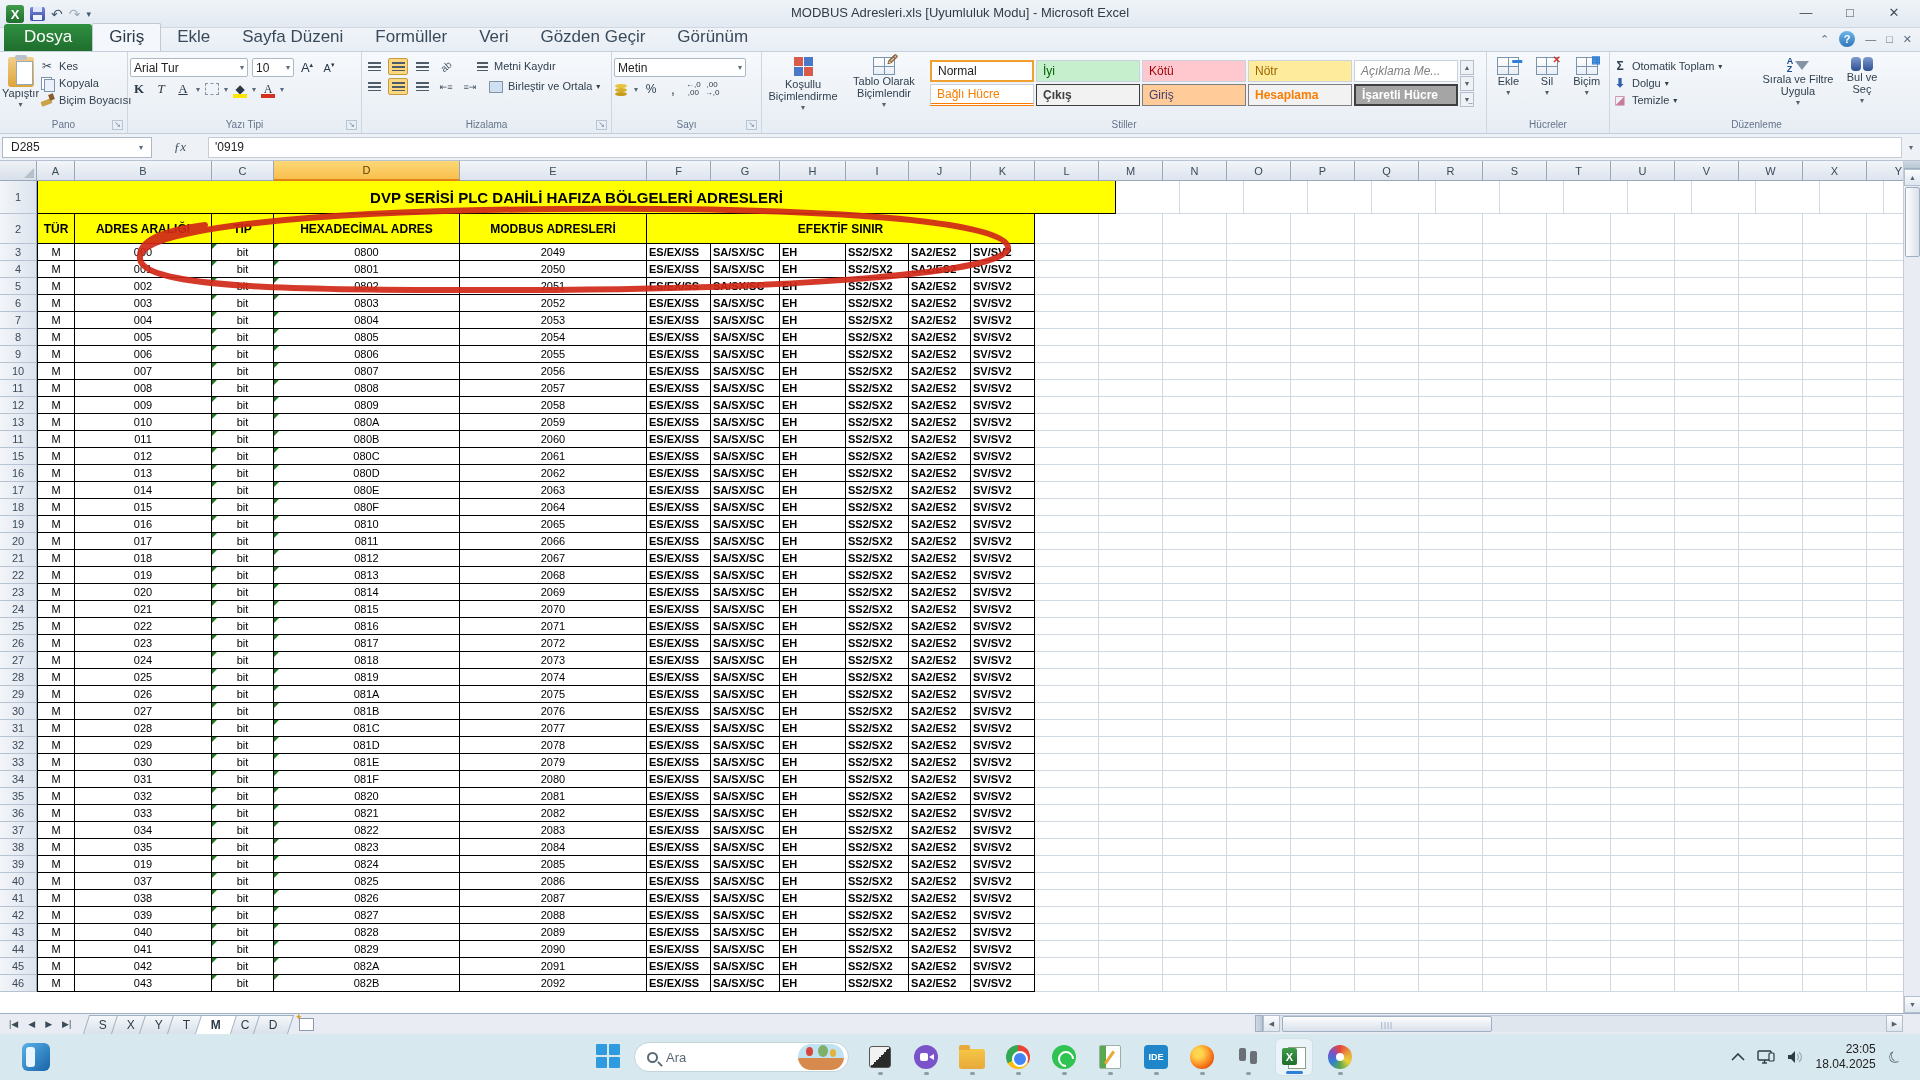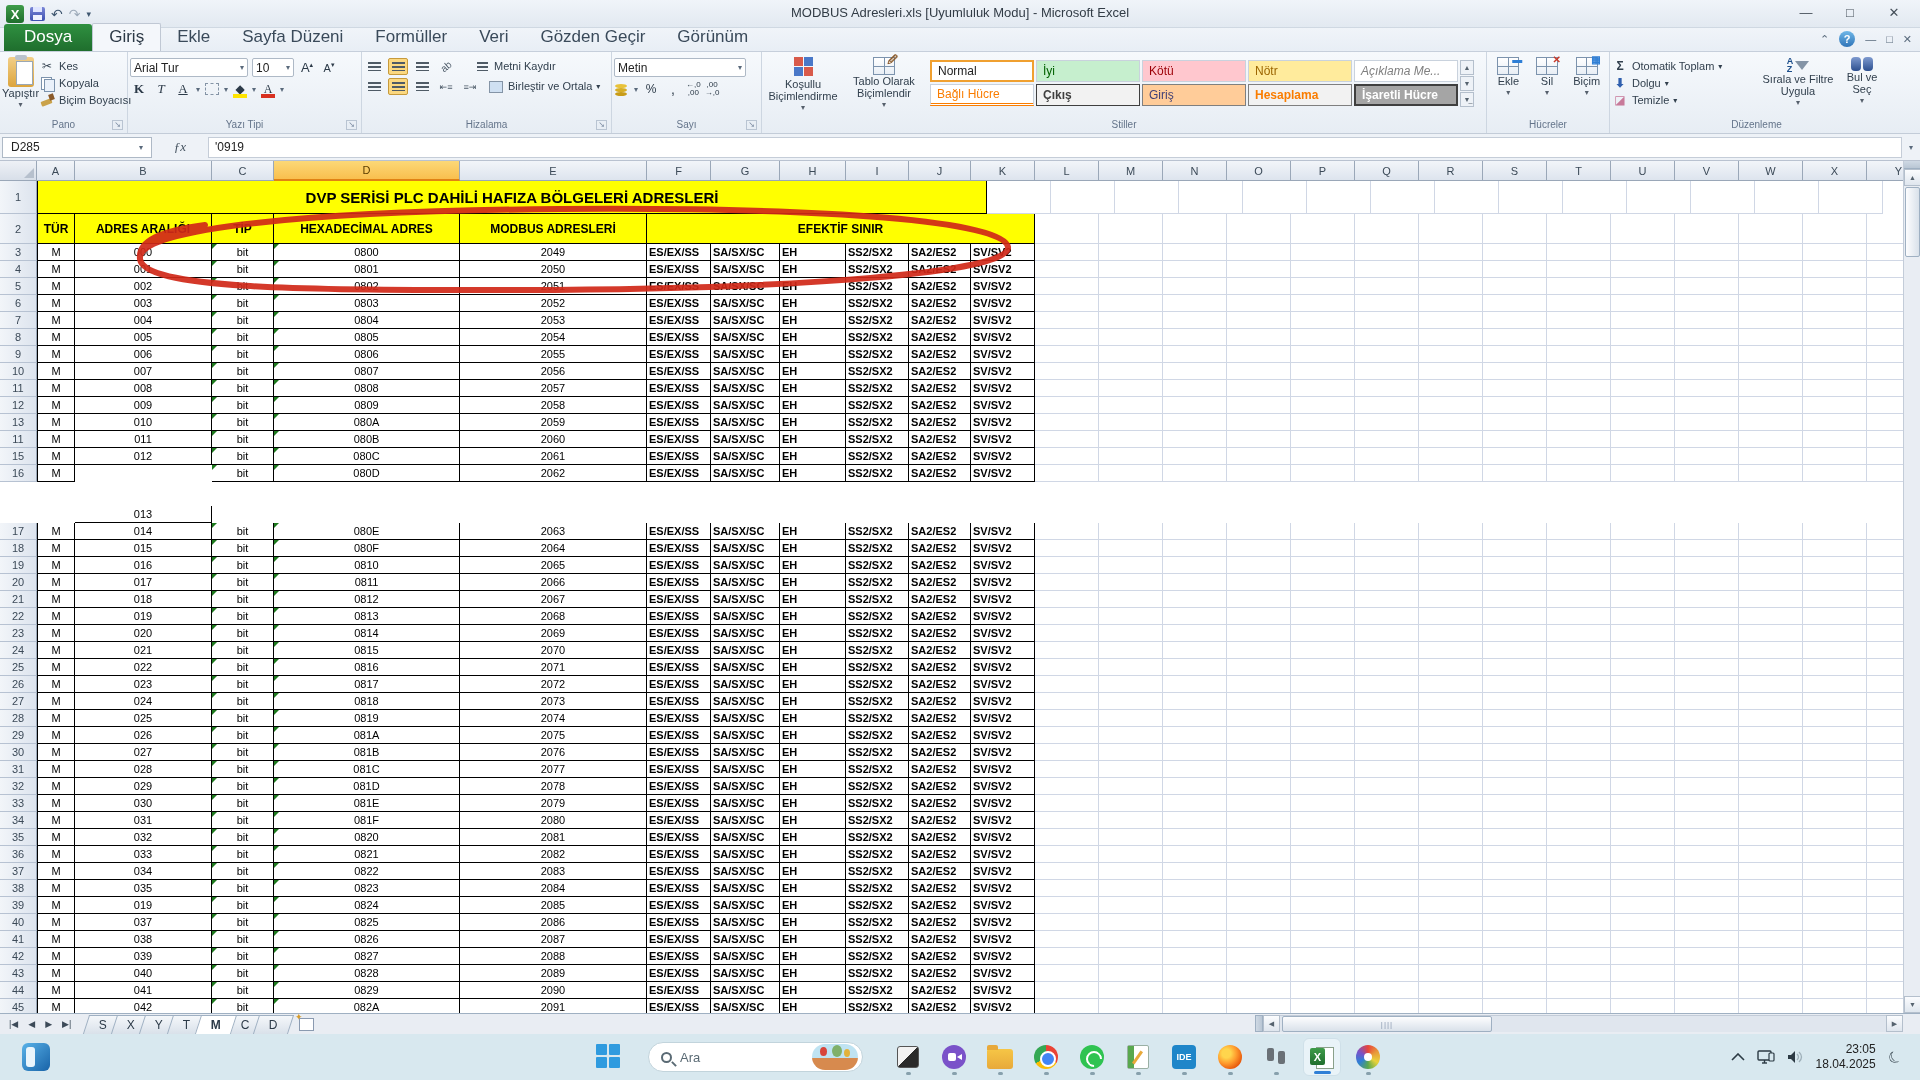--- a/index.html
+++ b/index.html
@@ -180,21 +180,21 @@
   #zoom-track { width:110px; height:2px; background:#aab6c4; position:relative; }
   #zoom-marker { position:absolute; left:46px; top:-5px; width:9px; height:12px; background:linear-gradient(#fdfdfe,#cfd9e4);
     border:1px solid #8a9ab0; clip-path:polygon(0 0,100% 0,100% 70%,50% 100%,0 70%); }
 
   
   #taskbar { position:absolute; top:1060px; height:20px; } 
   #taskbar { top:auto; bottom:0; left:0; width:1920px; height:46px; background:#d8e8ef; display:flex; align-items:center; }
   #tb-widgets { position:absolute; left:22px; width:28px; height:28px; border-radius:6px;
     background:linear-gradient(135deg,#59b2e8,#1863a8); }
   #tb-widgets::before { content:""; position:absolute; left:4px; top:4px; width:9px; height:20px; background:#eaf5fc; border-radius:3px; }
-  #tb-center { position:absolute; left:596px; display:flex; align-items:center; gap:26px; height:46px; }
+  #tb-center { position:absolute; left:596px; display:flex; align-items:center; gap:12px; height:46px; }
   #tb-start { width:26px; height:26px; display:grid; grid-template-columns:11px 11px; grid-auto-rows:11px; gap:2px; }
   #tb-start div { background:#2f9bdf; border-radius:1px; }
   #tb-search { width:215px; height:30px; background:#fff; border:1px solid #c2d4dc; border-radius:15px;
     display:flex; align-items:center; padding:0 4px 0 12px; gap:8px; }
   #tb-search .mag { width:11px; height:11px; border:2px solid #5a6a74; border-radius:50%; position:relative; }
   #tb-search .mag::after { content:""; position:absolute; left:8px; top:9px; width:6px; height:2px; background:#5a6a74; transform:rotate(45deg); }
   #tb-search .ph { font-size:13px; color:#5a6a74; flex:1; }
   #tb-search .weather { width:46px; height:26px; border-radius:13px; overflow:hidden; position:relative;
     background:linear-gradient(#bfe3f2 55%,#d78a4e 55%); }
   #tb-search .weather::before { content:""; position:absolute; left:8px; top:3px; width:7px; height:9px; border-radius:50%; background:#d8453a; }
@@ -542,21 +542,21 @@
         <div class="hdrcell" style="width: 64px;">T</div>
         <div class="hdrcell" style="width: 64px;">U</div>
         <div class="hdrcell" style="width: 64px;">V</div>
         <div class="hdrcell" style="width: 64px;">W</div>
         <div class="hdrcell" style="width: 64px;">X</div>
         <div class="hdrcell" style="width: 64px;">Y</div>
       </div>
     <div id="rows">
         <div class="srow">
           <div class="rownum" style="height: 33px;">1</div>
-          <div class="cell yellow firstcol" id="title-cell" style="width: 950px; height: 33px;">
+          <div class="cell yellow firstcol" id="title-cell" style="width: 1079px; height: 33px;">
             <span>DVP SERİSİ PLC DAHİLİ HAFIZA BÖLGELERİ ADRESLERİ</span>
           </div>
           <div class="cell gridonly" style="width: 64px; height: 33px;"></div>
           <div class="cell gridonly" style="width: 64px; height: 33px;"></div>
           <div class="cell gridonly" style="width: 64px; height: 33px;"></div>
           <div class="cell gridonly" style="width: 64px; height: 33px;"></div>
           <div class="cell gridonly" style="width: 64px; height: 33px;"></div>
           <div class="cell gridonly" style="width: 64px; height: 33px;"></div>
           <div class="cell gridonly" style="width: 64px; height: 33px;"></div>
           <div class="cell gridonly" style="width: 64px; height: 33px;"></div>
@@ -1250,21 +1250,21 @@
           <div class="cell gridonly" style="width: 64px; height: 17px;"></div>
           <div class="cell gridonly" style="width: 64px; height: 17px;"></div>
           <div class="cell gridonly" style="width: 64px; height: 17px;"></div>
           <div class="cell gridonly" style="width: 64px; height: 17px;"></div>
         </div>
         <div class="srow">
           <div class="rownum" style="height: 17px;">16</div>
           <div class="cell firstcol" style="width: 38px; height: 17px;">
             <span>M</span>
           </div>
-          <div class="cell " style="width: 137px; height: 17px; margin-top: 41px;">
+          <div class="cell " style="width: 137px; height: 17px;">
             <span>013</span>
           </div>
           <div class="cell tri" style="width: 62px; height: 17px;">
             <span>bit</span>
           </div>
           <div class="cell tri" style="width: 186px; height: 17px;">
             <span>080D</span>
           </div>
           <div class="cell " style="width: 187px; height: 17px;">
             <span>2062</span>

